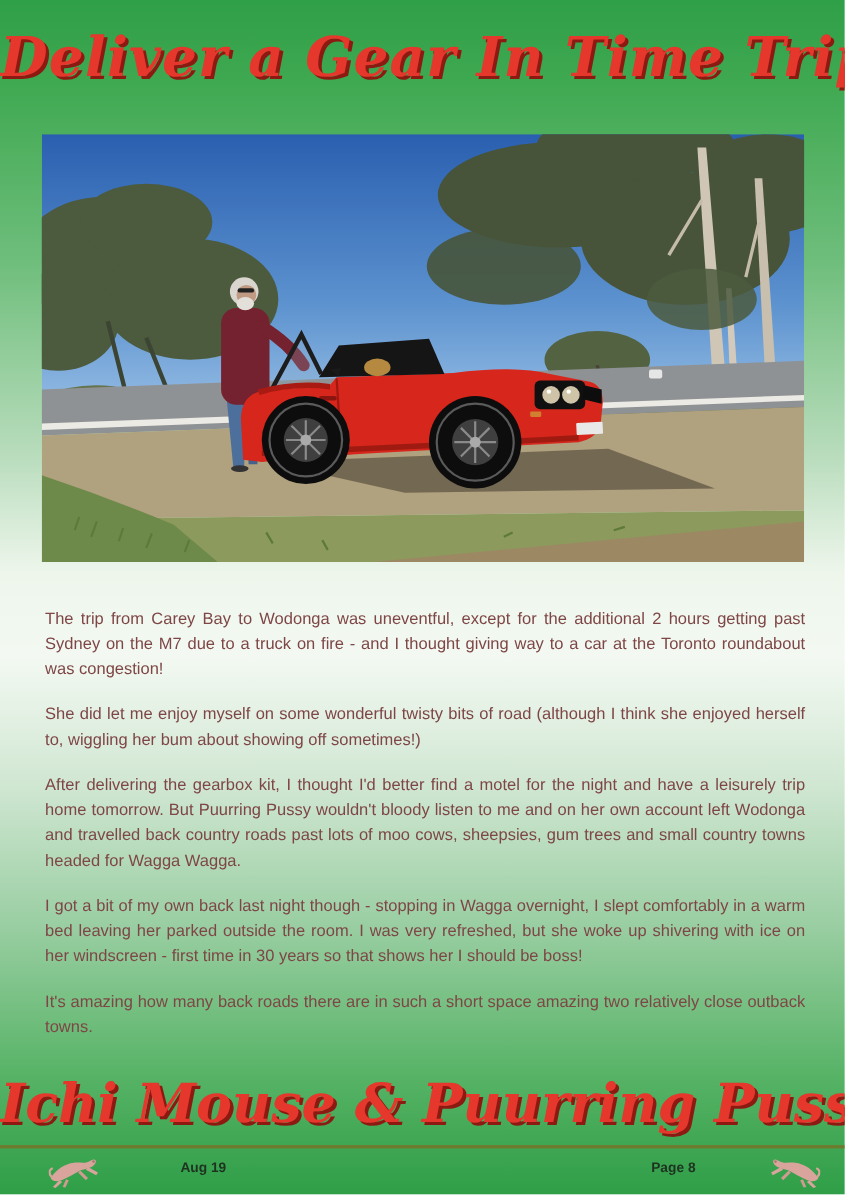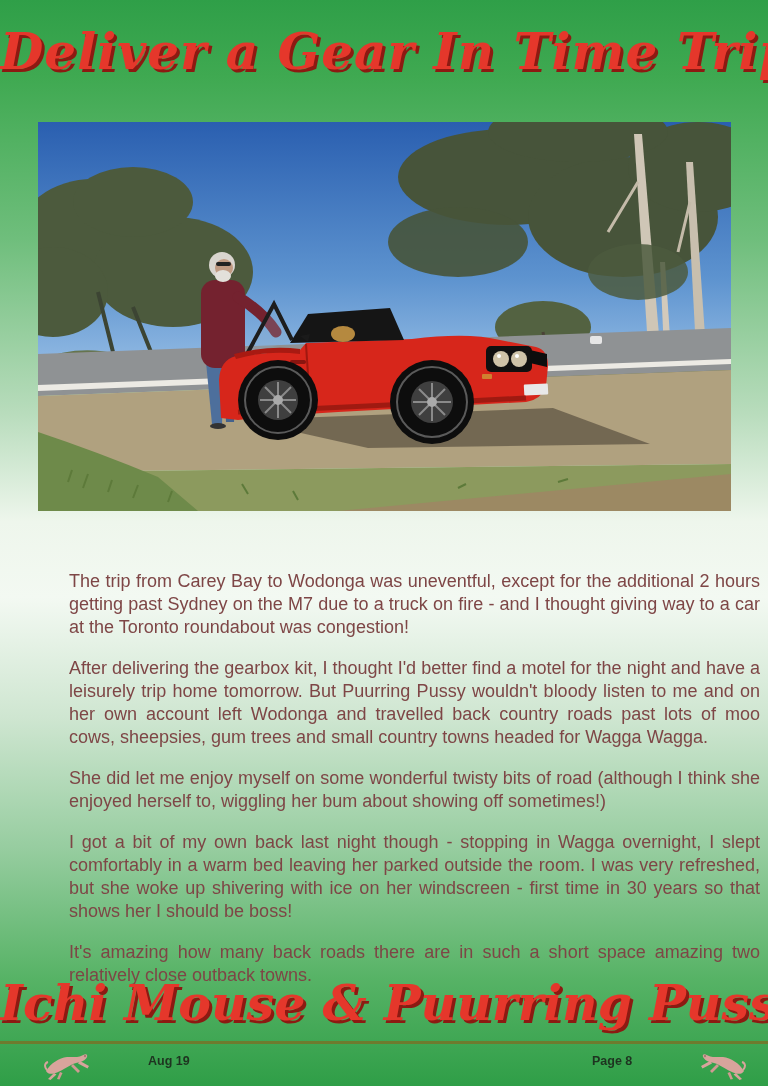--- a/index.html
+++ b/index.html
@@ -18,32 +18,32 @@
   }
   .title-top{top:22px;font-size:50px;letter-spacing:1px;}
   .title-bottom{top:974px;font-size:49px;letter-spacing:0px;}
   .photo{position:absolute;left:38px;top:122px;width:693px;height:389px;}
   .photo svg{display:block;width:100%;height:100%;}
   .caption{
     position:absolute;top:519px;left:0;width:100%;text-align:center;
     font-style:italic;font-size:15px;color:#8d4b4b;
   }
   .content{
-    position:absolute;left:41px;top:570px;width:691px;
-    font-size:18px;line-height:23px;color:#7e4646;text-align:justify;margin-left:28px;
+    position:absolute;left:41px;top:551px;width:691px;
+    font-size:15px;line-height:23px;color:#7e4646;text-align:justify;
   }
   .content p{margin:0 0 18px 0;}
   .footer{
     position:absolute;top:1041px;left:0;width:768px;height:45px;
     border-top:3px solid #6e7b2e;
   }
   .footer-text{
     position:absolute;top:10px;font-size:12.5px;font-weight:bold;color:#1e3320;
   }
-  .footer-date{left:148px;}
+  .footer-date{left:164px;}
   .footer-page{left:592px;}
   .jag{position:absolute;top:8px;width:48px;height:28px;}
   .jag svg{display:block;width:100%;height:100%;}
   .jag-left{left:44px;}
   .jag-right{left:698px;transform:scaleX(-1);}
 </style>
 </head>
 <body>
 
 <div class="page">
@@ -148,22 +148,22 @@
         <path d="M394 261 V299 M375 280 H413 M381 267 L407 293 M407 267 L381 293" stroke="#8a8a8a" stroke-width="2"></path>
         <circle cx="394" cy="280" r="5" fill="#aaaaaa"></circle>
         <circle cx="394" cy="280" r="35" fill="none" stroke="#5a5a5a" stroke-width="2"></circle>
       </g>
     </svg>
   </div>
 
 
   <div class="content">
     <p>The trip from Carey Bay to Wodonga was uneventful, except for the additional 2 hours getting past Sydney on the M7 due to a truck on fire - and I thought giving way to a car at the Toronto roundabout was congestion!</p>
+    <p>She did let me enjoy myself on some wonderful twisty bits of road (although I think she enjoyed herself to, wiggling her bum about showing off sometimes!)</p>
     <p>After delivering the gearbox kit, I thought I'd better find a motel for the night and have a leisurely trip home tomorrow. But Puurring Pussy wouldn't bloody listen to me and on her own account left Wodonga and travelled back country roads past lots of moo cows, sheepsies, gum trees and small country towns headed for Wagga Wagga.</p>
-    <p>She did let me enjoy myself on some wonderful twisty bits of road (although I think she enjoyed herself to, wiggling her bum about showing off sometimes!)</p>
     <p>I got a bit of my own back last night though - stopping in Wagga overnight, I slept comfortably in a warm bed leaving her parked outside the room. I was very refreshed, but she woke up shivering with ice on her windscreen - first time in 30 years so that shows her I should be boss!</p>
     <p>It's amazing how many back roads there are in such a short space amazing two relatively close outback towns.</p>
   </div>
 
   <div class="script-title title-bottom">Ichi Mouse &amp; Puurring Pussy</div>
 
   <div class="footer">
     <span class="jag jag-left">
       <svg viewBox="0 0 48 28">
         <path d="M2 19 C7 11 15 6 23 5 C29 4.5 33 6 37 4 C39 3 41 1.5 42.5 2.5 C44 3.5 43 6 40.5 8 C37.5 10.5 32 10.5 28 12.5 C24 14.5 19 18 13 20.5 C8 22.5 4 22.5 2 19 Z" fill="#d8a49c"></path>

